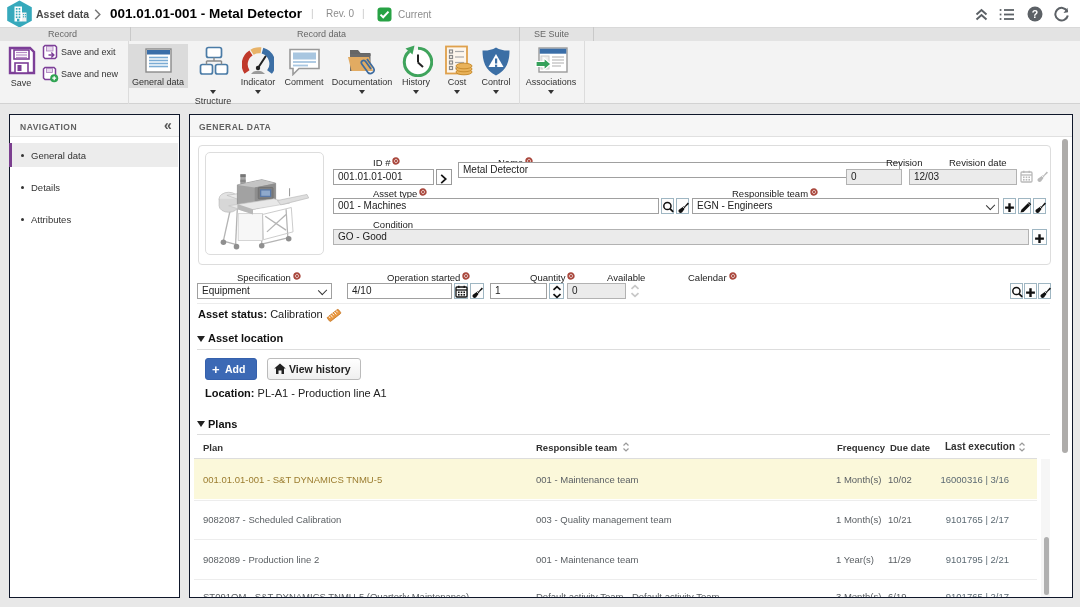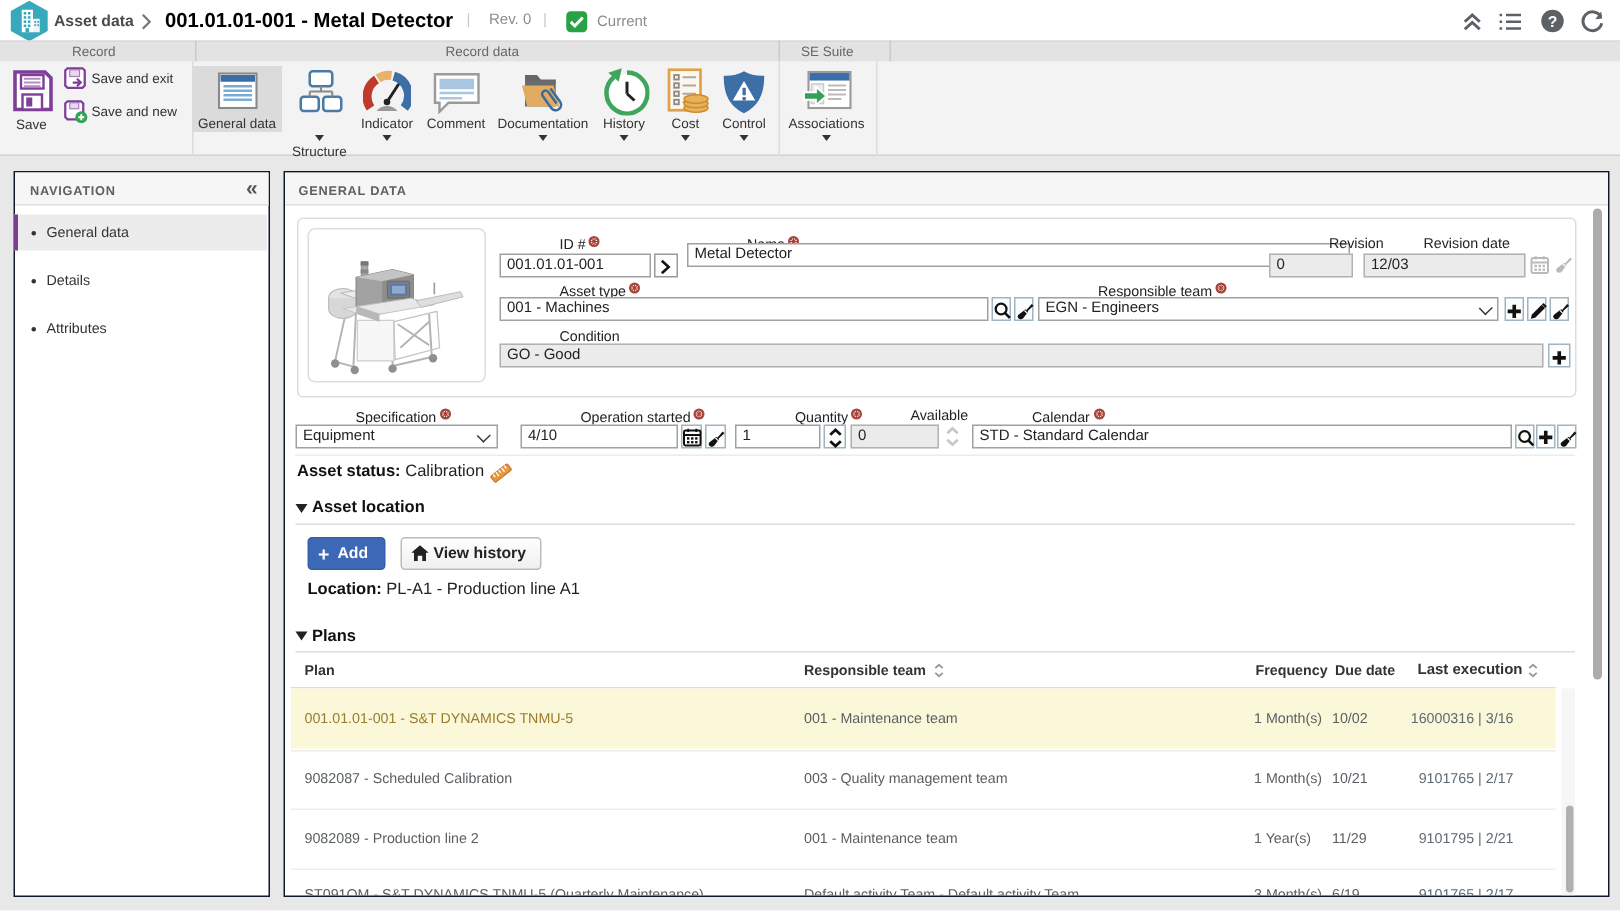--- a/index.html
+++ b/index.html
@@ -426,21 +426,20 @@
         <use href="#spinic"></use>
       </svg></div>
   <div class="lbl" style="left:377px;top:156.5px;">Available</div>
   <div class="inp ro" style="left:377px;top:167.5px;width:59px;">0</div>
   <svg class="abs" style="left:438px;top:169px;color:#c8c8c8;" width="14" height="14">
       <use href="#spinic"></use>
     </svg>
   <div class="lbl" style="left:458px;top:156.5px;">Calendar<svg class="req" width="8" height="8" viewBox="0 0 9 9">
         <use href="#reqicon"></use>
       </svg></div>
-  <div class="inp" style="left:458px;top:167.5px;width:360px;">STD - Standard Calendar</div>
   <div class="btn" style="left:820px;top:167.5px;width:13px;"><svg width="12" height="12" style="margin-top:2px;color:#111">
         <use href="#searchic"></use>
       </svg></div>
   <div class="btn" style="left:834px;top:167.5px;width:13px;"><svg width="11" height="11" style="margin-top:2.5px;color:#111">
         <use href="#plusic"></use>
       </svg></div>
   <div class="btn" style="left:848px;top:167.5px;width:13px;"><svg width="13" height="13" style="margin-top:2px;color:#111">
         <use href="#brushic"></use>
       </svg></div>
   <div class="abs" style="left:7px;top:188px;width:853px;height:1px;background:#ececec;"></div>

